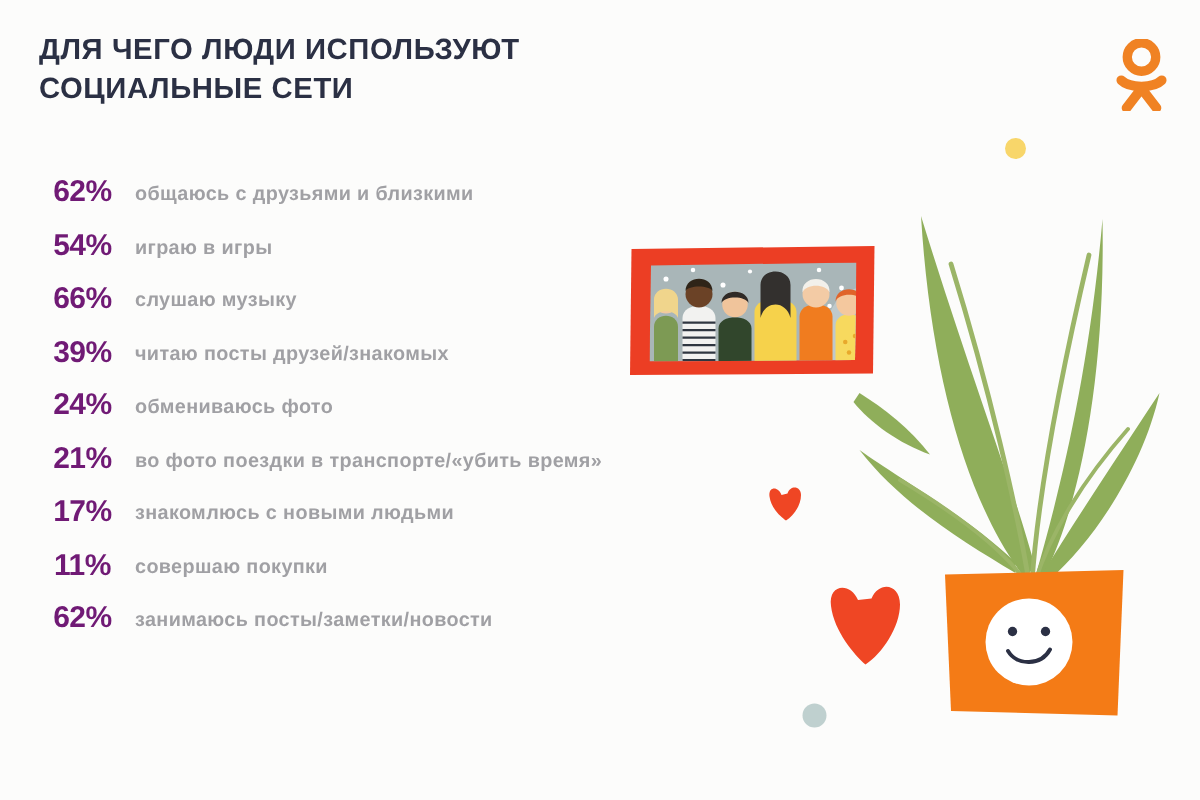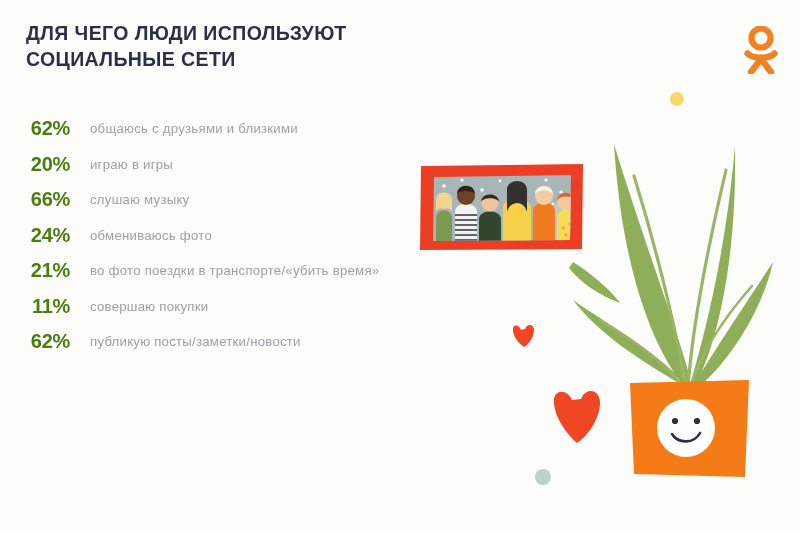--- a/index.html
+++ b/index.html
@@ -50,34 +50,34 @@
     width: 500px;
   }
   .stat-row {
     position: relative;
     height: 35.5px;
     display: flex;
     align-items: center;
   }
   .stat-pct {
     position: absolute;
-    left: 8px;
+    left: 24px;
     width: 62px;
-    color: #4d7c0f;
+    color: #701a75;
     font-size: 20px;
     font-weight: bold;
     letter-spacing: -0.3px;
-    text-align: right;
+    text-align: center;
   }
   .stat-label {
     position: absolute;
     left: 90px;
     color: #a0a0a4;
     font-size: 13.2px;
-    font-weight: normal;
+    font-weight: bold;
     letter-spacing: 0.25px;
     white-space: nowrap;
   }
 
   
   #art {
     position: absolute;
     left: 0;
     top: 0;
     width: 800px;
@@ -103,42 +103,50 @@
       <path d="M9 46 L19 33 L29 46" fill="none" stroke="#f08223" stroke-width="6.4" stroke-linecap="round" stroke-linejoin="round"></path>
     </svg>
   </div>
 
   <div id="stats">
     <div class="stat-row">
       <span class="stat-pct">62%</span>
       <span class="stat-label">общаюсь с друзьями и близкими</span>
     </div>
     <div class="stat-row">
-      <span class="stat-pct">20%</span>
+      <span class="stat-pct">54%</span>
       <span class="stat-label">играю в игры</span>
     </div>
     <div class="stat-row">
       <span class="stat-pct">66%</span>
       <span class="stat-label">слушаю музыку</span>
     </div>
     <div class="stat-row">
+      <span class="stat-pct">39%</span>
+      <span class="stat-label">читаю посты друзей/знакомых</span>
+    </div>
+    <div class="stat-row">
       <span class="stat-pct">24%</span>
       <span class="stat-label">обмениваюсь фото</span>
     </div>
     <div class="stat-row">
       <span class="stat-pct">21%</span>
       <span class="stat-label">во фото поездки в транспорте/«убить время»</span>
     </div>
     <div class="stat-row">
+      <span class="stat-pct">17%</span>
+      <span class="stat-label">знакомлюсь с новыми людьми</span>
+    </div>
+    <div class="stat-row">
       <span class="stat-pct">11%</span>
       <span class="stat-label">совершаю покупки</span>
     </div>
     <div class="stat-row">
       <span class="stat-pct">62%</span>
-      <span class="stat-label">публикую посты/заметки/новости</span>
+      <span class="stat-label">занимаюсь посты/заметки/новости</span>
     </div>
   </div>
 
   <svg id="art" viewBox="0 0 800 533">
 
     <circle cx="677" cy="99" r="7" fill="#f8d66a"></circle>
     <circle cx="543" cy="477" r="8" fill="#bfd0cf"></circle>
 
     <g>
 

